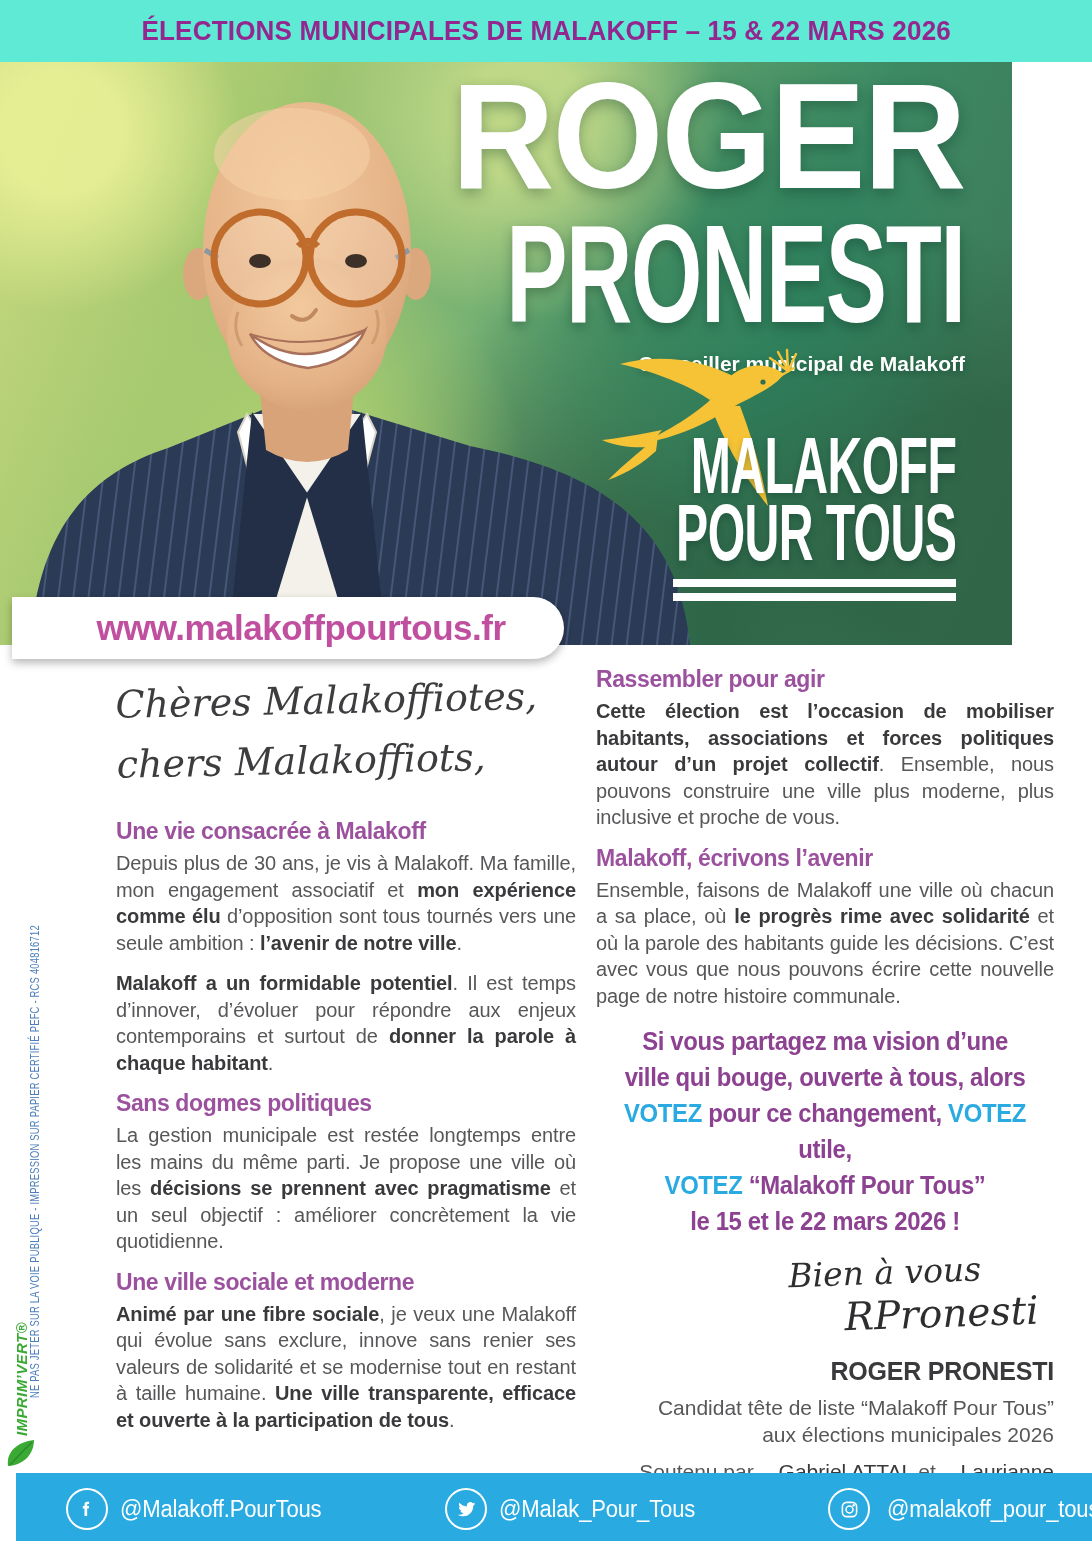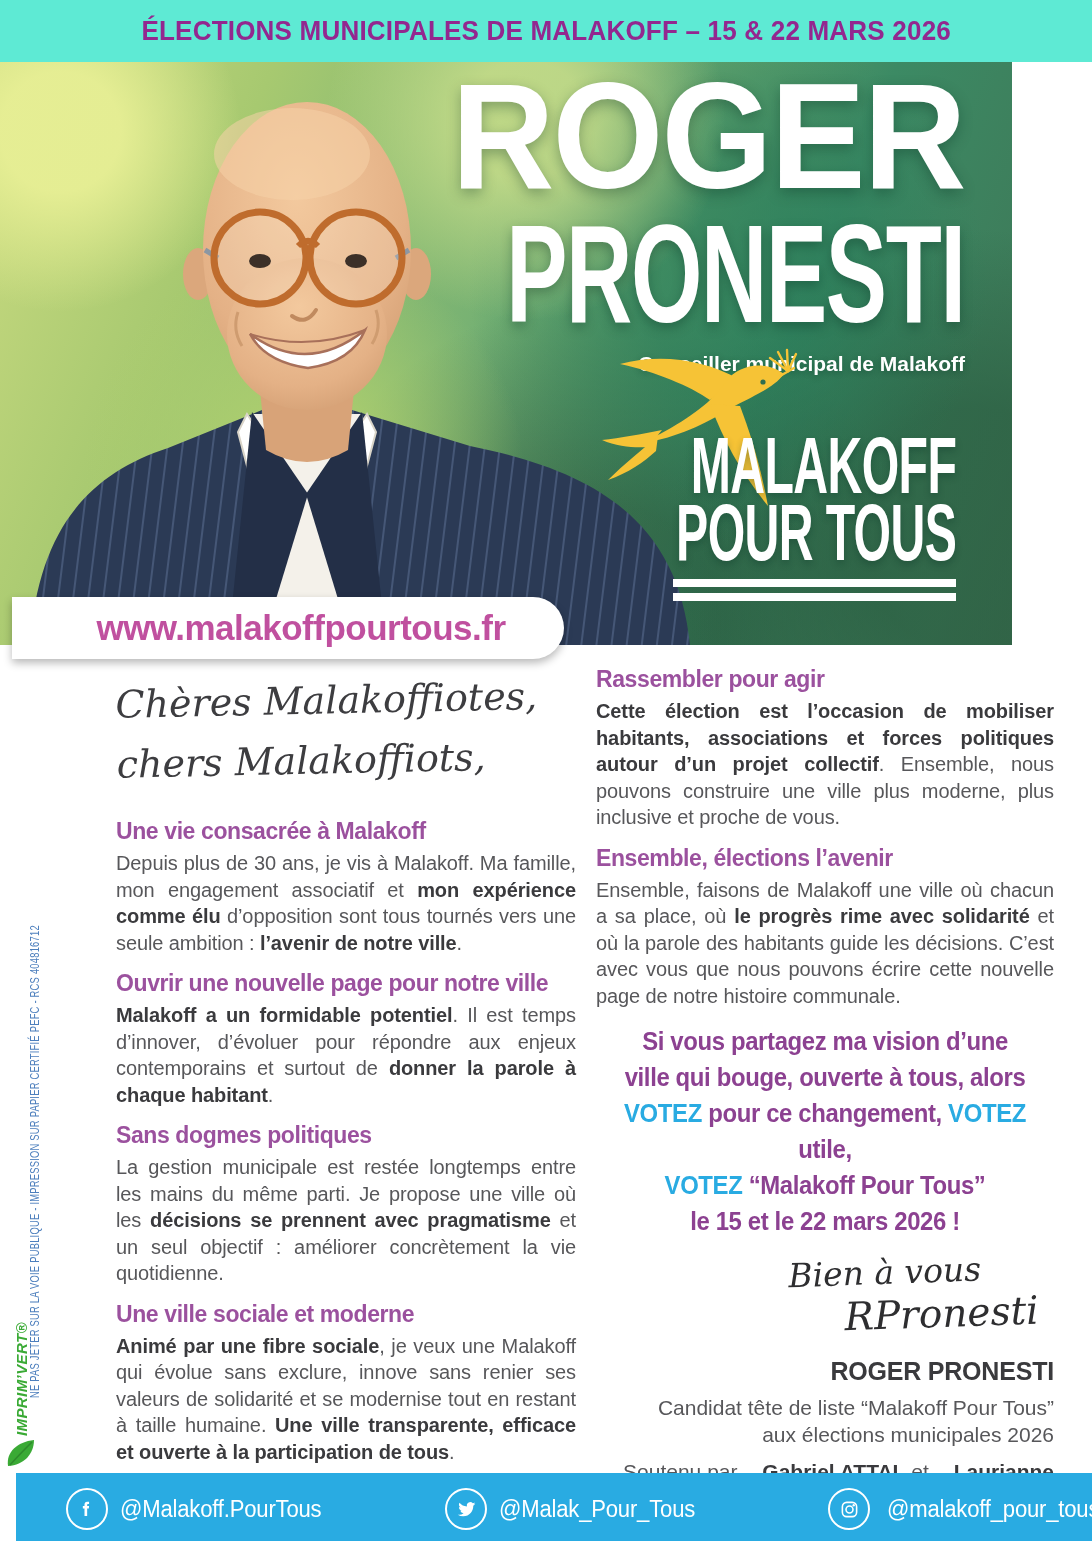--- a/index.html
+++ b/index.html
@@ -68,21 +68,21 @@
   .signature{text-align:right;font-family:"DejaVu Serif",serif;font-style:italic;color:#2e2e30;
       transform:rotate(-2deg);margin:8px 0 4px 0;}
   .signature .sg1{display:block;font-size:33px;line-height:40px;margin-right:72px;}
   .signature .sg2{display:block;font-size:39px;line-height:46px;margin-right:16px;}
   .candidate{text-align:right;margin-top:16px;}
   .candidate .cname{display:block;font-weight:700;font-size:25px;color:var(--bold-dark);
       margin-bottom:8px;letter-spacing:-.2px;}
   .candidate .crole{display:block;font-size:21px;line-height:27px;color:var(--body-gray);}
   .candidate .csupport{display:block;font-size:21px;line-height:27px;color:var(--body-gray);
       margin-top:10px;}
-  .candidate .csupport .b{font-weight:700;color:var(--bold-dark);margin-left:19px;}
+  .candidate .csupport .b{font-weight:400;color:var(--bold-dark);margin-left:19px;}
   
   .print-vtext{position:absolute;left:28px;top:1398px;transform-origin:0 0;
       transform:rotate(-90deg) scaleX(.75);white-space:nowrap;font-size:12.5px;
       letter-spacing:.3px;color:var(--print-blue);}
   .imprim-vtext{position:absolute;left:13px;top:1436px;transform-origin:0 0;
       transform:rotate(-90deg);white-space:nowrap;font-size:15px;font-weight:700;
       font-style:italic;color:var(--imprim-green);letter-spacing:.4px;}
   .leaf{position:absolute;left:3px;top:1437px;}
   
   .social-bar{position:absolute;left:16px;top:1473px;width:1092px;height:68px;
@@ -195,35 +195,34 @@
 
   <div class="col-left">
     <div class="greeting">
       <span>Chères Malakoffiotes,</span><br>
       <span>chers Malakoffiots,</span>
     </div>
 
     <h3 class="sec">Une vie consacrée à Malakoff</h3>
     <p class="sec"><span>Depuis plus de 30 ans, je vis à Malakoff. Ma famille, mon engagement associatif et </span><span class="b">mon expérience comme élu</span><span> d’opposition sont tous tournés vers une seule ambition : </span><span class="b">l’avenir de notre ville</span><span>.</span></p>
 
-    <h3 class="sec">Ouvrir une nouvelle page pour notre ville</h3>
     <p class="sec"><span class="b">Malakoff a un formidable potentiel</span><span>. Il est temps d’innover, d’évoluer pour répondre aux enjeux contemporains et surtout de </span><span class="b">donner la parole à chaque habitant</span><span>.</span></p>
 
     <h3 class="sec">Sans dogmes politiques</h3>
     <p class="sec"><span>La gestion municipale est restée longtemps entre les mains du même parti. Je propose une ville où les </span><span class="b">décisions se prennent avec pragmatisme</span><span> et un seul objectif : améliorer concrètement la vie quotidienne.</span></p>
 
     <h3 class="sec">Une ville sociale et moderne</h3>
     <p class="sec"><span class="b">Animé par une fibre sociale</span><span>, je veux une Malakoff qui évolue sans exclure, innove sans renier ses valeurs de solidarité et se modernise tout en restant à taille humaine. </span><span class="b">Une ville transparente, efficace et ouverte à la participation de tous</span><span>.</span></p>
   </div>
 
   <div class="col-right">
     <h3 class="sec">Rassembler pour agir</h3>
     <p class="sec"><span class="b">Cette élection est l’occasion de mobiliser habitants, associations et forces politiques autour d’un projet collectif</span><span>. Ensemble, nous pouvons construire une ville plus moderne, plus inclusive et proche de vous.</span></p>
 
-    <h3 class="sec">Ensemble, élections l’avenir</h3>
+    <h3 class="sec">Malakoff, écrivons l’avenir</h3>
     <p class="sec"><span>Ensemble, faisons de Malakoff une ville où chacun a sa place, où </span><span class="b">le progrès rime avec solidarité</span><span> et où la parole des habitants guide les décisions. C’est avec vous que nous pouvons écrire cette nouvelle page de notre histoire communale.</span></p>
 
     <div class="cta">
       <div class="cta-line"><span>Si vous partagez ma vision d’une</span></div>
       <div class="cta-line"><span>ville qui bouge, ouverte à tous, alors</span></div>
       <div class="cta-line"><span class="c-cyan">VOTEZ</span><span> pour ce changement, </span><span class="c-cyan">VOTEZ</span><span> utile,</span></div>
       <div class="cta-line"><span class="c-cyan">VOTEZ</span><span> “Malakoff Pour Tous”</span></div>
       <div class="cta-line"><span>le 15 et le 22 mars 2026 !</span></div>
     </div>
 

